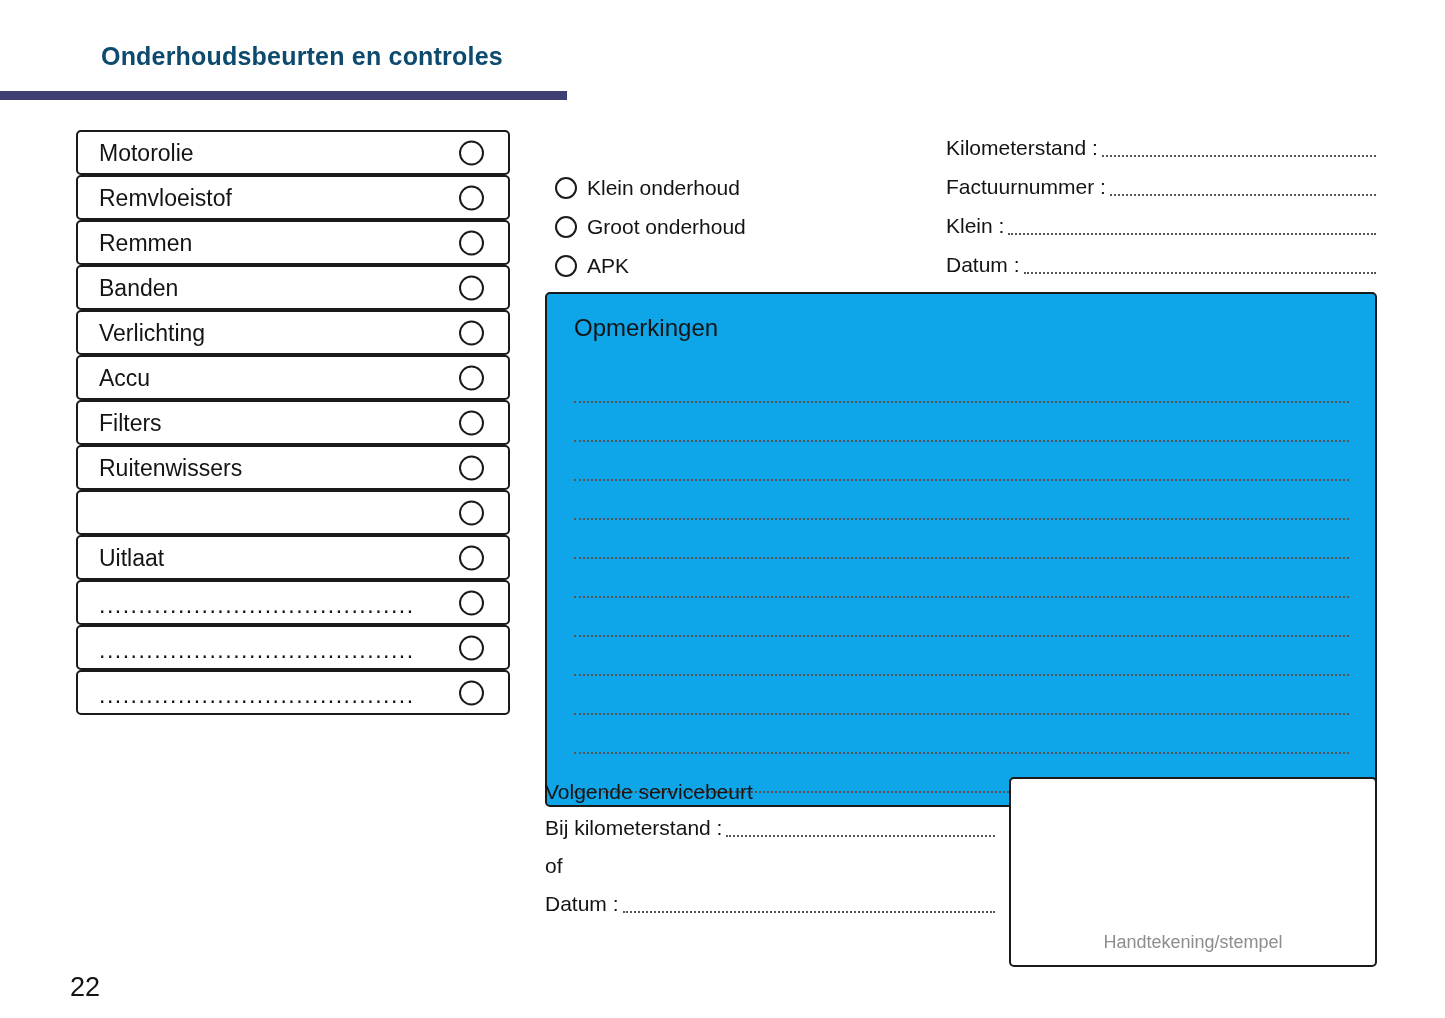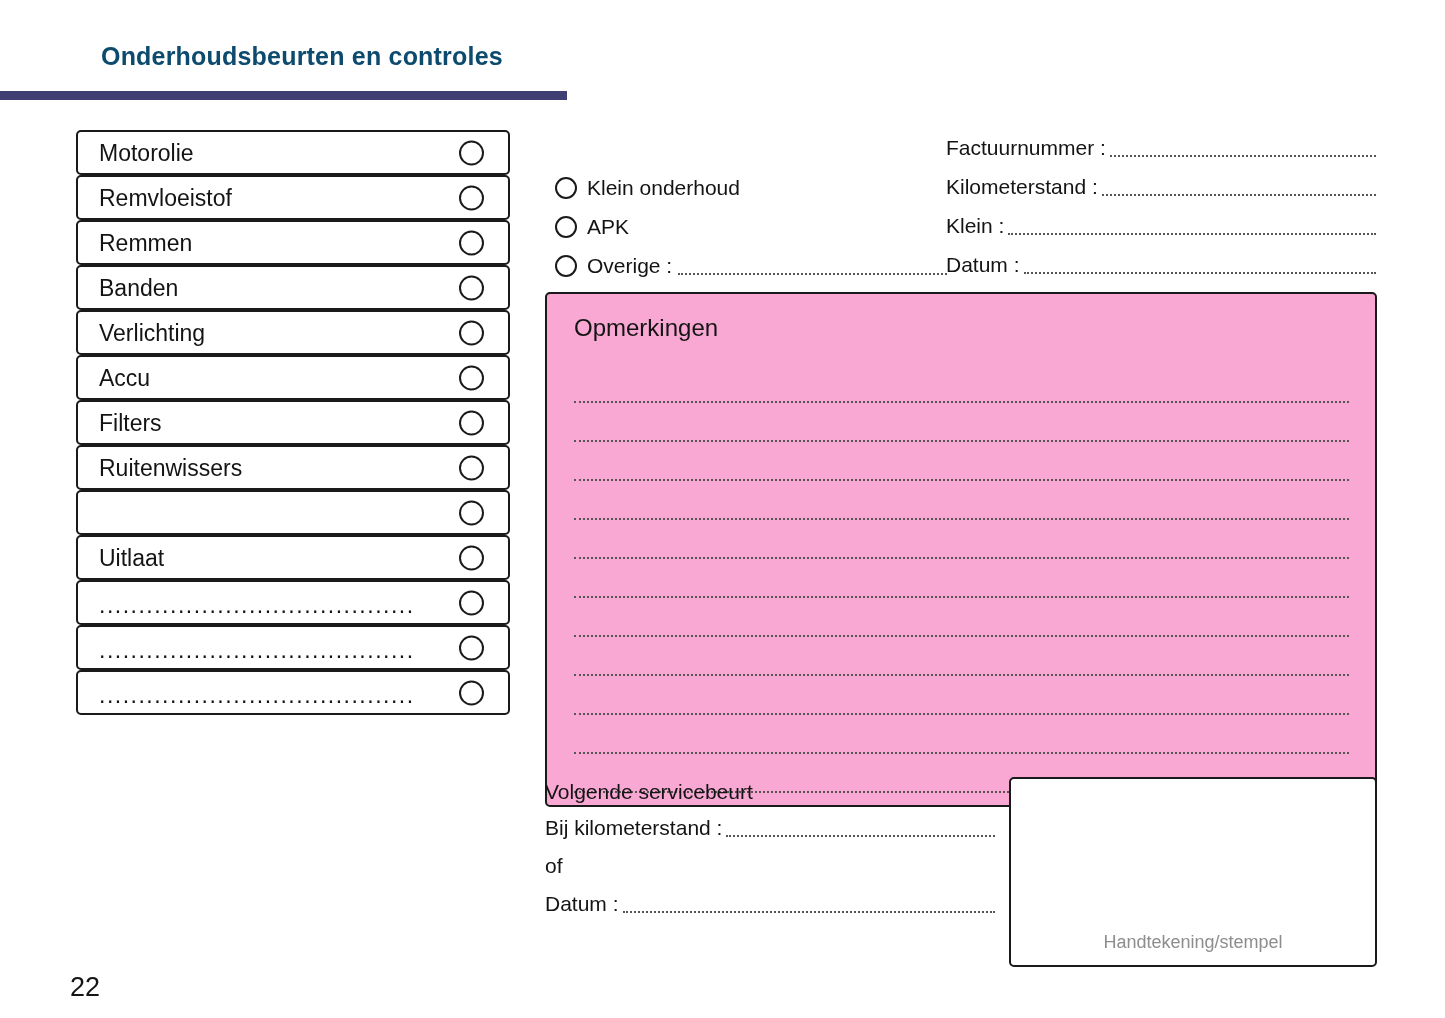--- a/index.html
+++ b/index.html
@@ -139,21 +139,21 @@
   
   .remarks {
     position: absolute;
     left: 545px;
     top: 292px;
     width: 832px;
     height: 515px;
     border: 2px solid #1a1a1a;
     border-radius: 5px;
     box-sizing: border-box;
-    background: #f9a8d4;
+    background: #0ea5e9;
   }
   .remarks-title {
     position: absolute;
     left: 27px;
     top: 20px;
     font-size: 24px;
     color: #141414;
   }
   .remark-lines {
     position: absolute;
@@ -292,36 +292,40 @@
   </div>
 </div>
 
 <div class="options">
   <div class="opt-row">
     <span class="opt-circle"></span>
     <span class="opt-label">Klein onderhoud</span>
   </div>
   <div class="opt-row">
     <span class="opt-circle"></span>
+    <span class="opt-label">Groot onderhoud</span>
+  </div>
+  <div class="opt-row">
+    <span class="opt-circle"></span>
     <span class="opt-label">APK</span>
   </div>
   <div class="opt-row">
     <span class="opt-circle"></span>
     <span class="opt-label">Overige :</span>
     <span class="opt-dots"></span>
   </div>
 </div>
 
 <div class="fields">
   <div class="field-row">
+    <span class="field-label">Kilometerstand :</span>
+    <span class="field-dots"></span>
+  </div>
+  <div class="field-row">
     <span class="field-label">Factuurnummer :</span>
-    <span class="field-dots"></span>
-  </div>
-  <div class="field-row">
-    <span class="field-label">Kilometerstand :</span>
     <span class="field-dots"></span>
   </div>
   <div class="field-row">
     <span class="field-label">Klein :</span>
     <span class="field-dots"></span>
   </div>
   <div class="field-row">
     <span class="field-label">Datum :</span>
     <span class="field-dots"></span>
   </div>

